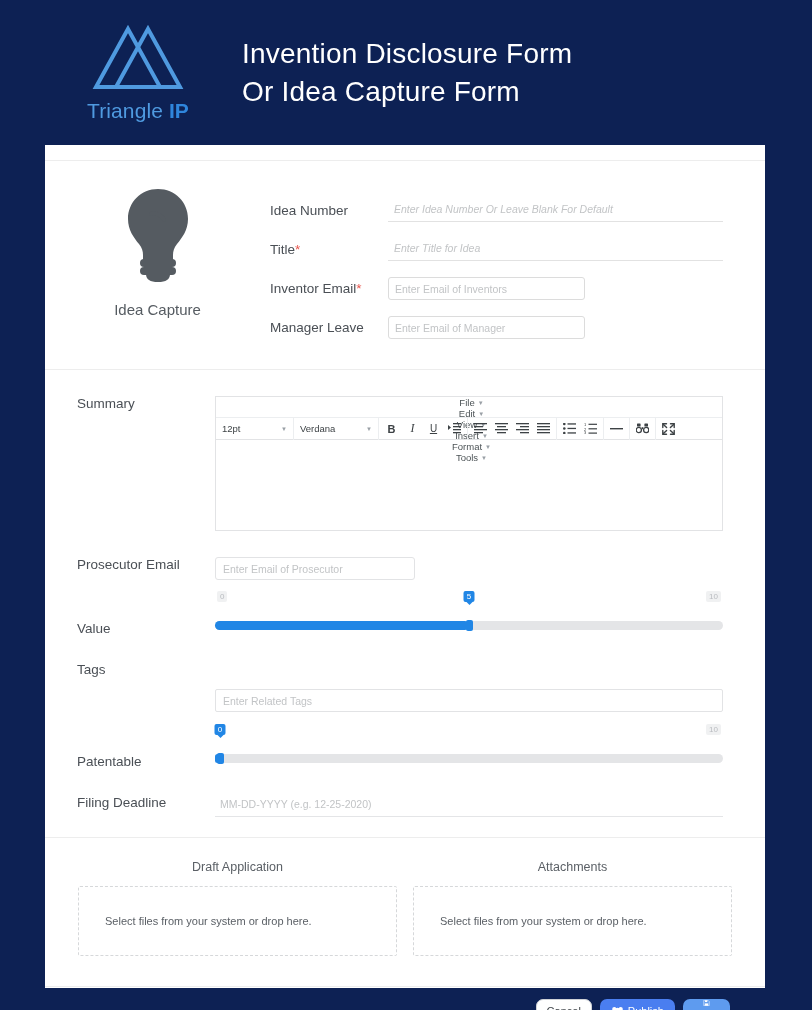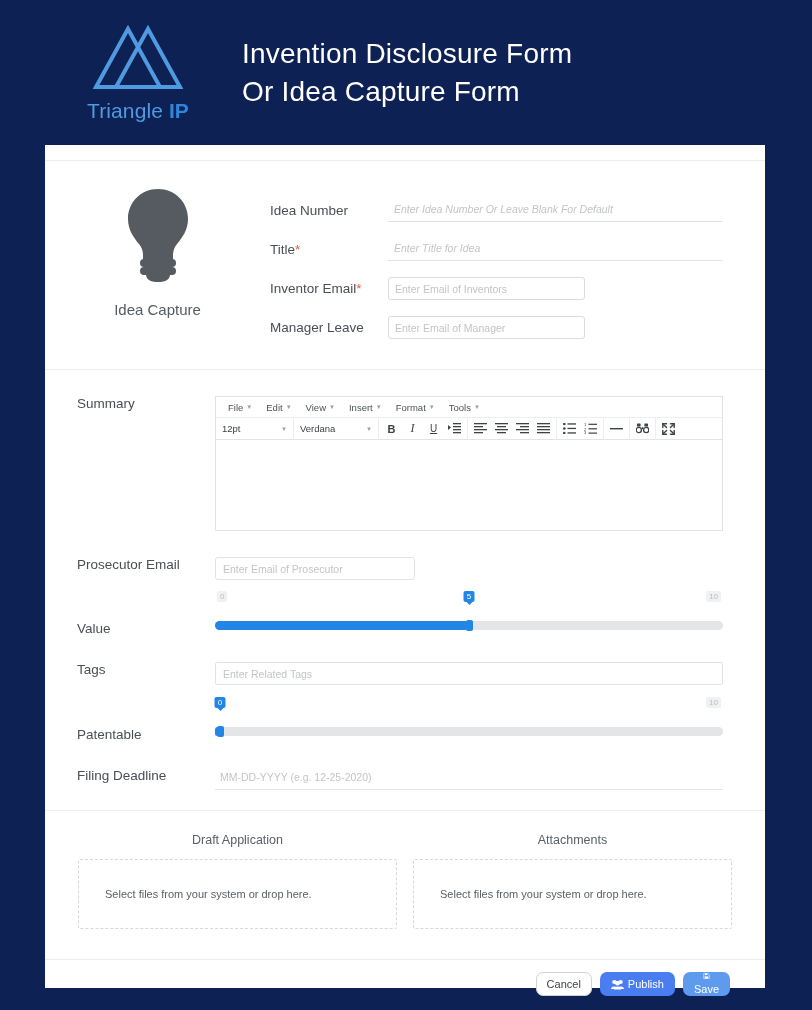--- a/index.html
+++ b/index.html
@@ -134,20 +134,21 @@
     width: 508px;
     border: 1px solid #e2e3e5;
     background: #fff;
   }
   .menubar {
     display: flex;
     align-items: center;
     height: 21px;
     padding-left: 5px;
     border-bottom: 1px solid #eceef0;
+    flex-direction: column;
   }
   .menuitem {
     font-size: 9.5px;
     color: #4c5356;
     padding: 0 7px;
     display: flex;
     align-items: center;
     gap: 3px;
     cursor: default;
   }
@@ -244,20 +245,21 @@
   .tags-input {
     width: 508px;
     height: 23px;
     border: 1px solid #e2e3e5;
     border-radius: 2px;
     outline: none;
     font-size: 10.5px;
     font-family: "Liberation Sans", sans-serif;
     padding: 0 7px;
     color: #444;
+    margin-top: 27px;
   }
   .tags-input::placeholder { color:#c2c4c6; }
   .deadline-input {
     width: 508px;
     height: 22px;
     border: 0;
     border-bottom: 1px solid #e4e5e7;
     outline: none;
     font-size: 10.5px;
     font-family: "Liberation Sans", sans-serif;

